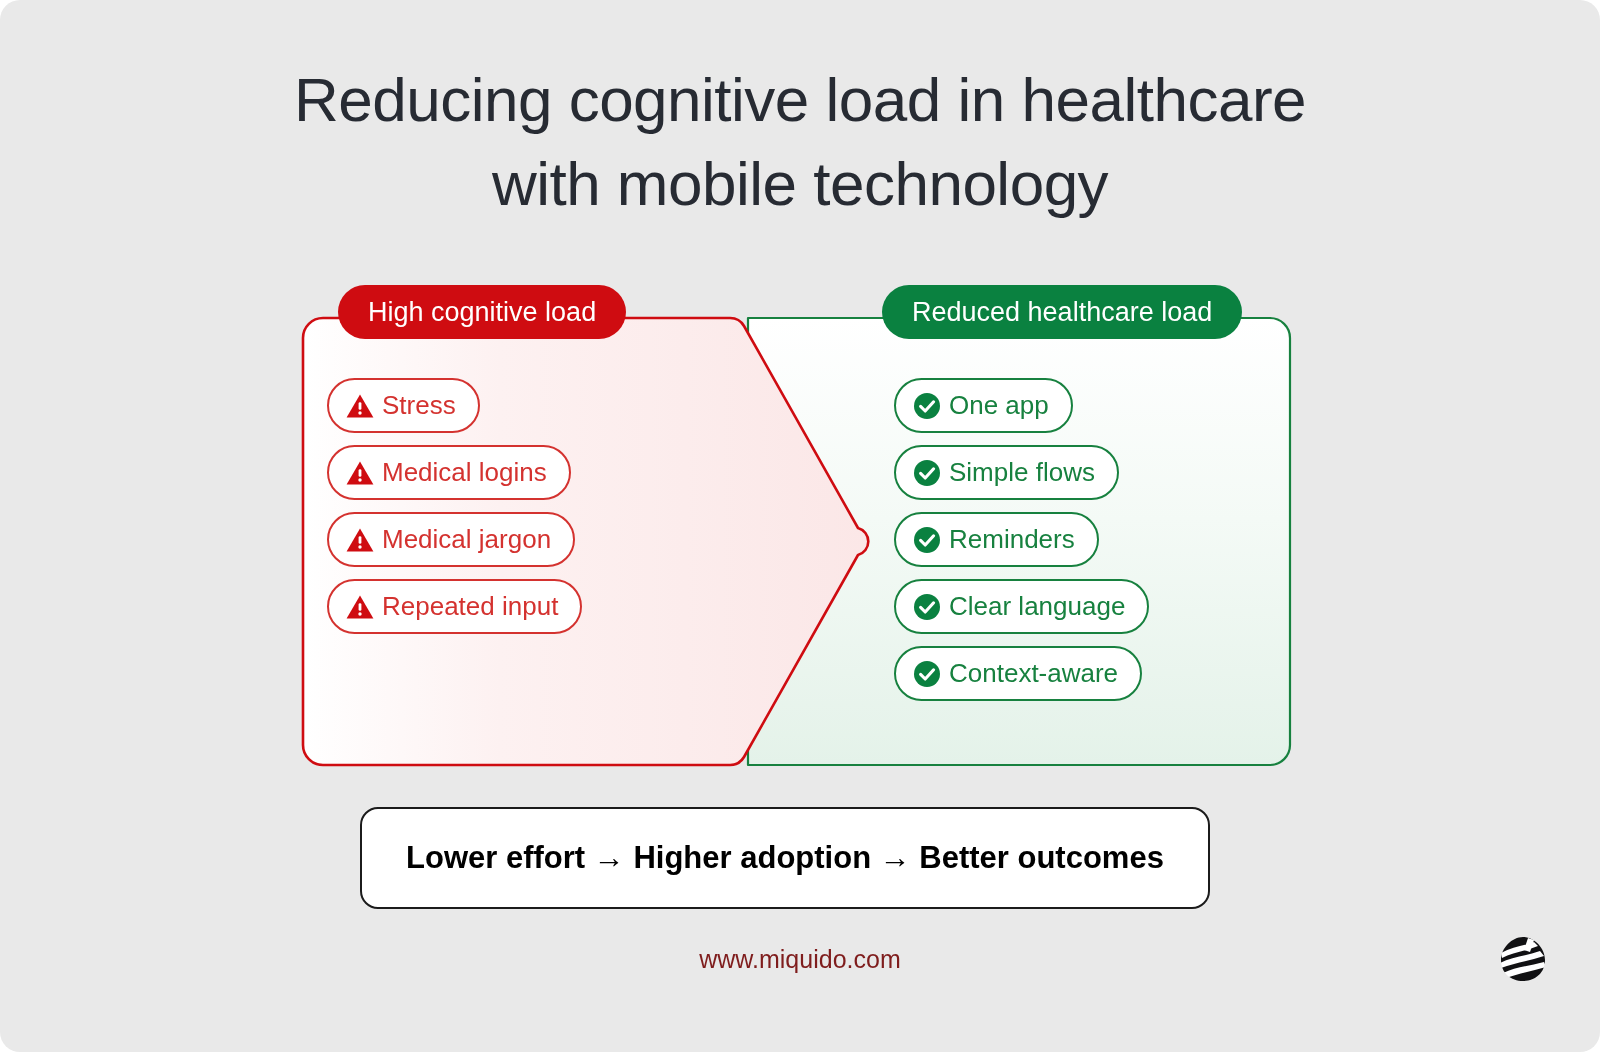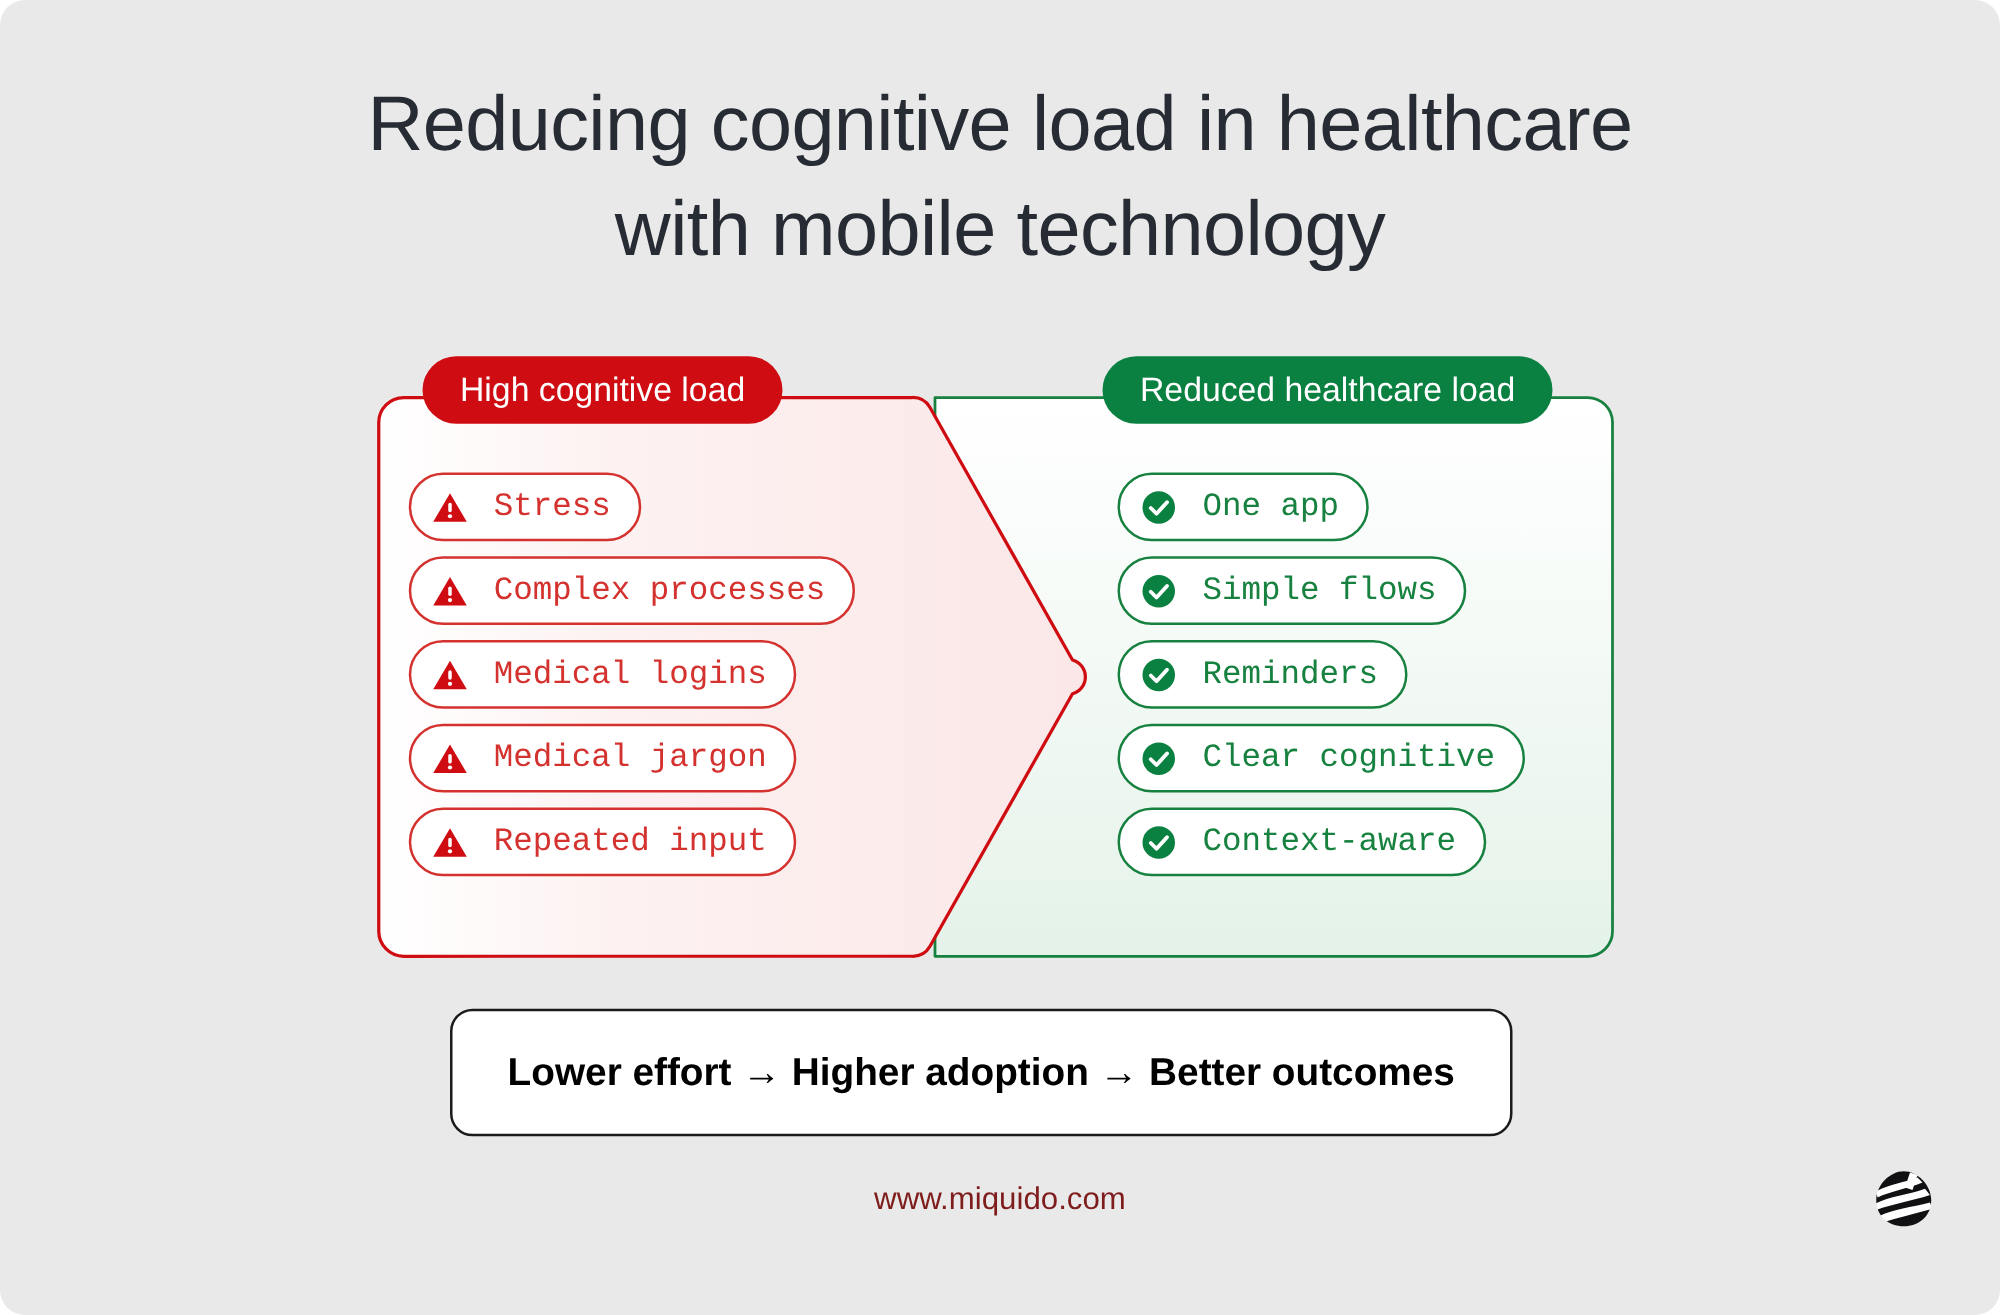--- a/index.html
+++ b/index.html
@@ -91,27 +91,26 @@
   }
   #col-red  { left: 57px; align-items: flex-start; }
   #col-green{ left: 624px; align-items: flex-start; }
 
   .pill {
     height: 55px;
     border-radius: 28px;
     background: #ffffff;
     display: flex;
     align-items: center;
-    gap: 20px;
+    gap: 7px;
     padding: 0 22px 0 16px;
     box-sizing: border-box;
     white-space: nowrap;
     font-size: 26px;
     font-weight: 400;
-    font-family: Liberation Mono, monospace;
   }
   .pill.red   { border: 2px solid #d4322f; color: #d4322f; }
   .pill.green { border: 2px solid #17813f; color: #17813f; }
 
   .pill-label { line-height: 1; position: relative; top: -1px; }
 
   .icon-wrap {
     width: 30px;
     height: 30px;
     flex: 0 0 30px;
@@ -209,61 +208,51 @@
         <span class="icon-wrap">
           <svg viewBox="0 0 30 30" width="30" height="30">
             <path d="M15 3.6 L28.4 26.4 H1.6 Z" fill="#cf0c11"></path>
             <rect x="13.6" y="11.2" width="2.8" height="7.6" rx="1.4" fill="#ffffff"></rect>
             <circle cx="15" cy="22" r="1.7" fill="#ffffff"></circle>
           </svg>
         </span>
         <span class="pill-label">Stress</span>
       </div>
 
+
       <div class="pill red">
         <span class="icon-wrap">
           <svg viewBox="0 0 30 30" width="30" height="30">
             <path d="M15 3.6 L28.4 26.4 H1.6 Z" fill="#cf0c11"></path>
             <rect x="13.6" y="11.2" width="2.8" height="7.6" rx="1.4" fill="#ffffff"></rect>
             <circle cx="15" cy="22" r="1.7" fill="#ffffff"></circle>
           </svg>
         </span>
-        <span class="pill-label">Complex processes</span>
+        <span class="pill-label">Medical logins</span>
       </div>
 
       <div class="pill red">
         <span class="icon-wrap">
           <svg viewBox="0 0 30 30" width="30" height="30">
             <path d="M15 3.6 L28.4 26.4 H1.6 Z" fill="#cf0c11"></path>
             <rect x="13.6" y="11.2" width="2.8" height="7.6" rx="1.4" fill="#ffffff"></rect>
             <circle cx="15" cy="22" r="1.7" fill="#ffffff"></circle>
           </svg>
         </span>
-        <span class="pill-label">Medical logins</span>
+        <span class="pill-label">Medical jargon</span>
       </div>
 
       <div class="pill red">
         <span class="icon-wrap">
           <svg viewBox="0 0 30 30" width="30" height="30">
             <path d="M15 3.6 L28.4 26.4 H1.6 Z" fill="#cf0c11"></path>
             <rect x="13.6" y="11.2" width="2.8" height="7.6" rx="1.4" fill="#ffffff"></rect>
             <circle cx="15" cy="22" r="1.7" fill="#ffffff"></circle>
           </svg>
         </span>
-        <span class="pill-label">Medical jargon</span>
-      </div>
-
-      <div class="pill red">
-        <span class="icon-wrap">
-          <svg viewBox="0 0 30 30" width="30" height="30">
-            <path d="M15 3.6 L28.4 26.4 H1.6 Z" fill="#cf0c11"></path>
-            <rect x="13.6" y="11.2" width="2.8" height="7.6" rx="1.4" fill="#ffffff"></rect>
-            <circle cx="15" cy="22" r="1.7" fill="#ffffff"></circle>
-          </svg>
-        </span>
         <span class="pill-label">Repeated input</span>
       </div>
     </div>
 
     <div class="pill-col" id="col-green">
       <div class="pill green">
         <span class="icon-wrap">
           <svg viewBox="0 0 30 30" width="30" height="30">
             <circle cx="15" cy="15" r="13" fill="#0a8140"></circle>
             <path d="M8.6 15.4 L13.2 20 L21.6 10.8" fill="none" stroke="#ffffff" stroke-width="3.1" stroke-linecap="round" stroke-linejoin="round"></path>
@@ -292,21 +281,21 @@
         <span class="pill-label">Reminders</span>
       </div>
 
       <div class="pill green">
         <span class="icon-wrap">
           <svg viewBox="0 0 30 30" width="30" height="30">
             <circle cx="15" cy="15" r="13" fill="#0a8140"></circle>
             <path d="M8.6 15.4 L13.2 20 L21.6 10.8" fill="none" stroke="#ffffff" stroke-width="3.1" stroke-linecap="round" stroke-linejoin="round"></path>
           </svg>
         </span>
-        <span class="pill-label">Clear cognitive</span>
+        <span class="pill-label">Clear language</span>
       </div>
 
       <div class="pill green">
         <span class="icon-wrap">
           <svg viewBox="0 0 30 30" width="30" height="30">
             <circle cx="15" cy="15" r="13" fill="#0a8140"></circle>
             <path d="M8.6 15.4 L13.2 20 L21.6 10.8" fill="none" stroke="#ffffff" stroke-width="3.1" stroke-linecap="round" stroke-linejoin="round"></path>
           </svg>
         </span>
         <span class="pill-label">Context-aware</span>

